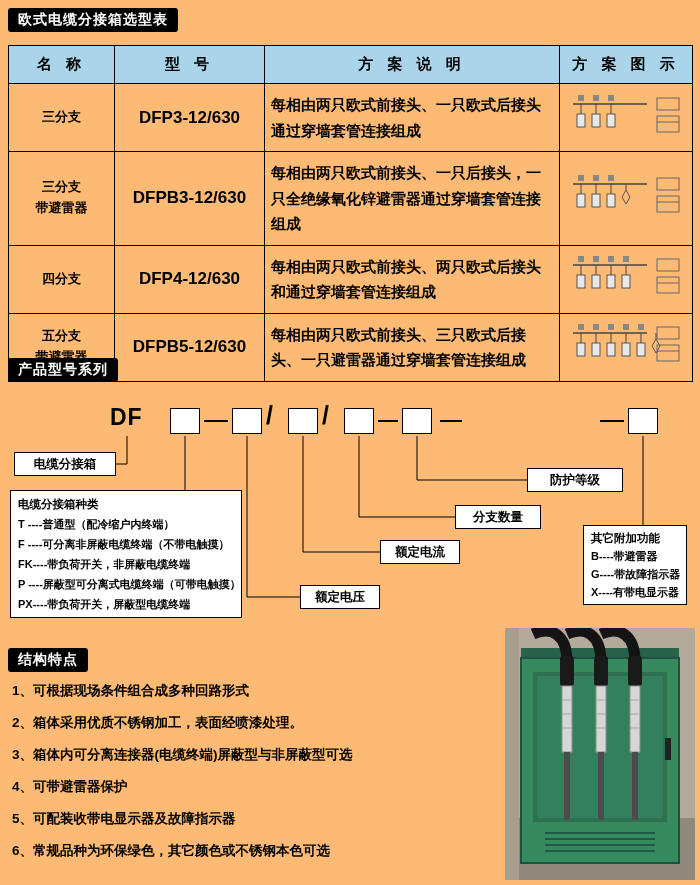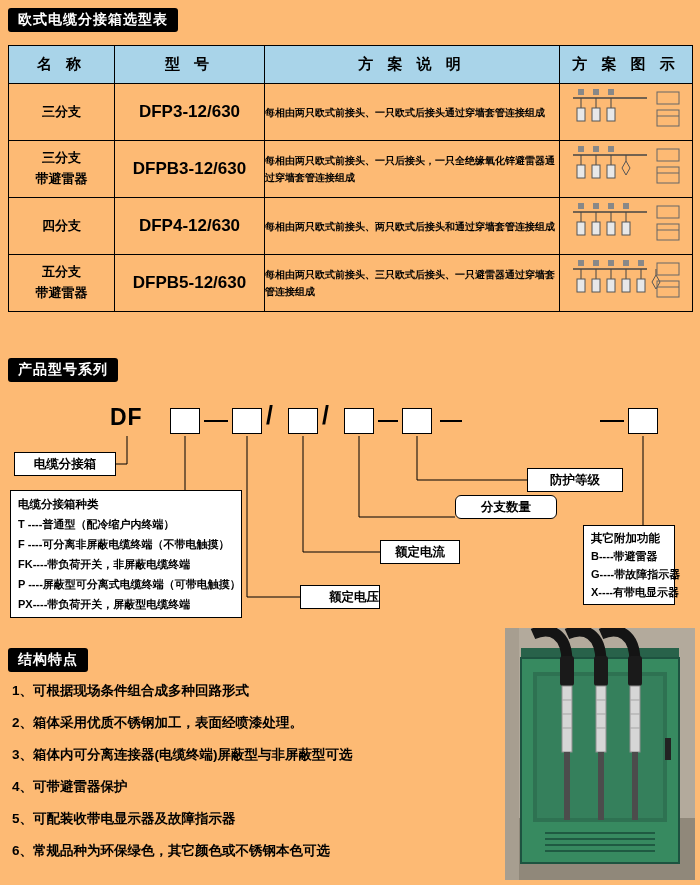--- a/index.html
+++ b/index.html
@@ -14,21 +14,21 @@
     letter-spacing: 1px; white-space: nowrap;
   }
   
   table.sel { position: absolute; left: 8px; top: 45px; width: 684px;
     border-collapse: collapse; table-layout: fixed; border-radius: 22px; }
   .sel th, .sel td { border: 1px solid #000; }
   .sel th { background: #a9d4e9; font-size: 15px; font-weight: bold;
     letter-spacing: 5px; height: 38px; text-align: center; }
   td.c-name { text-align: center; font-weight: bold; font-size: 13px; white-space: pre-line; line-height: 1.6; }
   td.c-model { text-align: center; font-weight: bold; font-size: 17px; }
-  td.c-desc { font-weight: bold; font-size: 10px; padding: 8px 0; line-height: 1.7; text-align: left; }
+  td.c-desc { font-weight: bold; font-size: 15px; padding: 8px 6px; line-height: 1.7; text-align: left; }
   td.c-diag { text-align: center; vertical-align: middle; }
   tr.r66 { height: 50px; } tr.r54 { height: 54px; }
   
   .mdl { position: absolute; left: 0; top: 400px; width: 700px; height: 245px; }
   .df { position: absolute; left: 110px; top: 4px; font-size: 23px; font-weight: bold; letter-spacing: 1px; }
   .mbox { position: absolute; width: 30px; height: 26px; border: 1.5px solid #000; top: 8px; background: #fff; }
   .sep-dash { position: absolute; top: 20px; border-top: 2px solid #000; }
   .sep-slash { position: absolute; top: 1px; font-size: 25px; font-weight: bold; }
   svg.wires { position: absolute; left: 0; top: 0; pointer-events: none; }
   .lbl { position: absolute; border: 1px solid #000; background: #fff; text-align: center;
@@ -203,26 +203,26 @@
 
     <div class="bigbox" style="left:10px; top:90px; width:232px; height:128px;">
       <div class="bb-title">电缆分接箱种类</div>
       <div>T ----普通型（配冷缩户内终端）</div>
       <div>F ----可分离非屏蔽电缆终端（不带电触摸）</div>
       <div>FK----带负荷开关，非屏蔽电缆终端</div>
       <div>P ----屏蔽型可分离式电缆终端（可带电触摸）</div>
       <div>PX----带负荷开关，屏蔽型电缆终端</div>
     </div>
 
-    <div class="lbl" style="left:300px; top:185px; width:80px;text-align:right;">额定电压</div>
+    <div class="lbl" style="left:300px; top:185px; width:80px;">额定电压</div>
     <div class="lbl" style="left:380px; top:140px; width:80px;">额定电流</div>
-    <div class="lbl" style="left:455px; top:95px; width:102px;border-radius:6px;">分支数量</div>
+    <div class="lbl" style="left:455px; top:105px; width:86px;">分支数量</div>
     <div class="lbl" style="left:527px; top:68px; width:96px;">防护等级</div>
 
-    <div class="bigbox" style="left:583px; top:125px; width:92px; height:80px; line-height:18px;">
+    <div class="bigbox" style="left:583px; top:125px; width:104px; height:80px; line-height:18px;">
       <div class="bb-title">其它附加功能</div>
       <div>B----带避雷器</div>
       <div>G----带故障指示器</div>
       <div>X----有带电显示器</div>
     </div>
   </div>
 
   <div class="badge" style="left:8px; top:648px;">结构特点</div>
 
   <div class="features">

